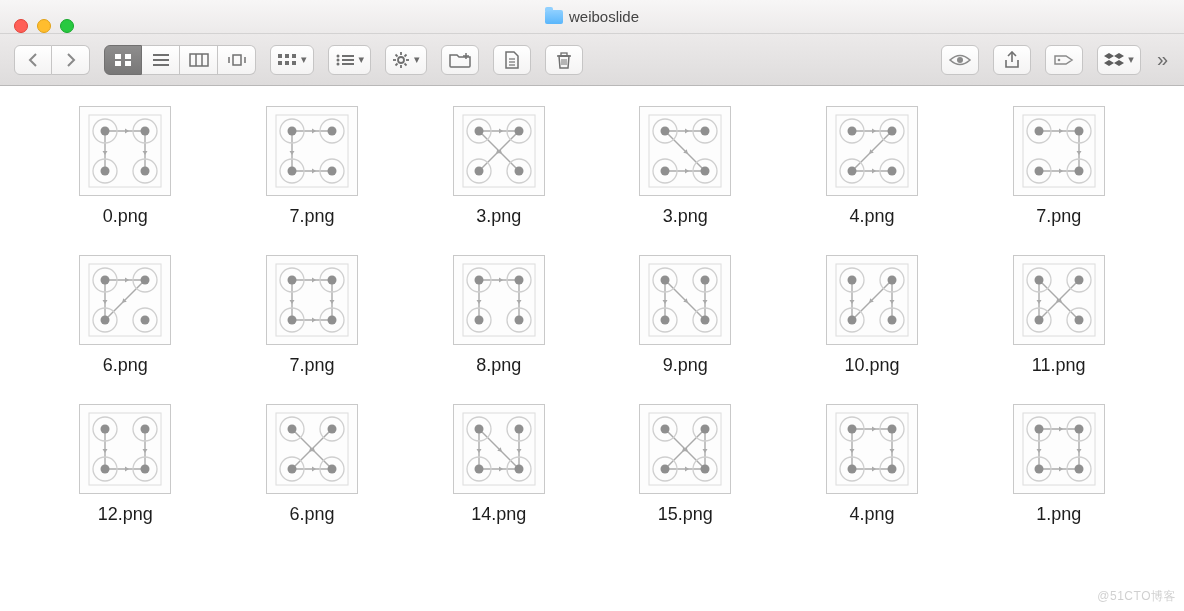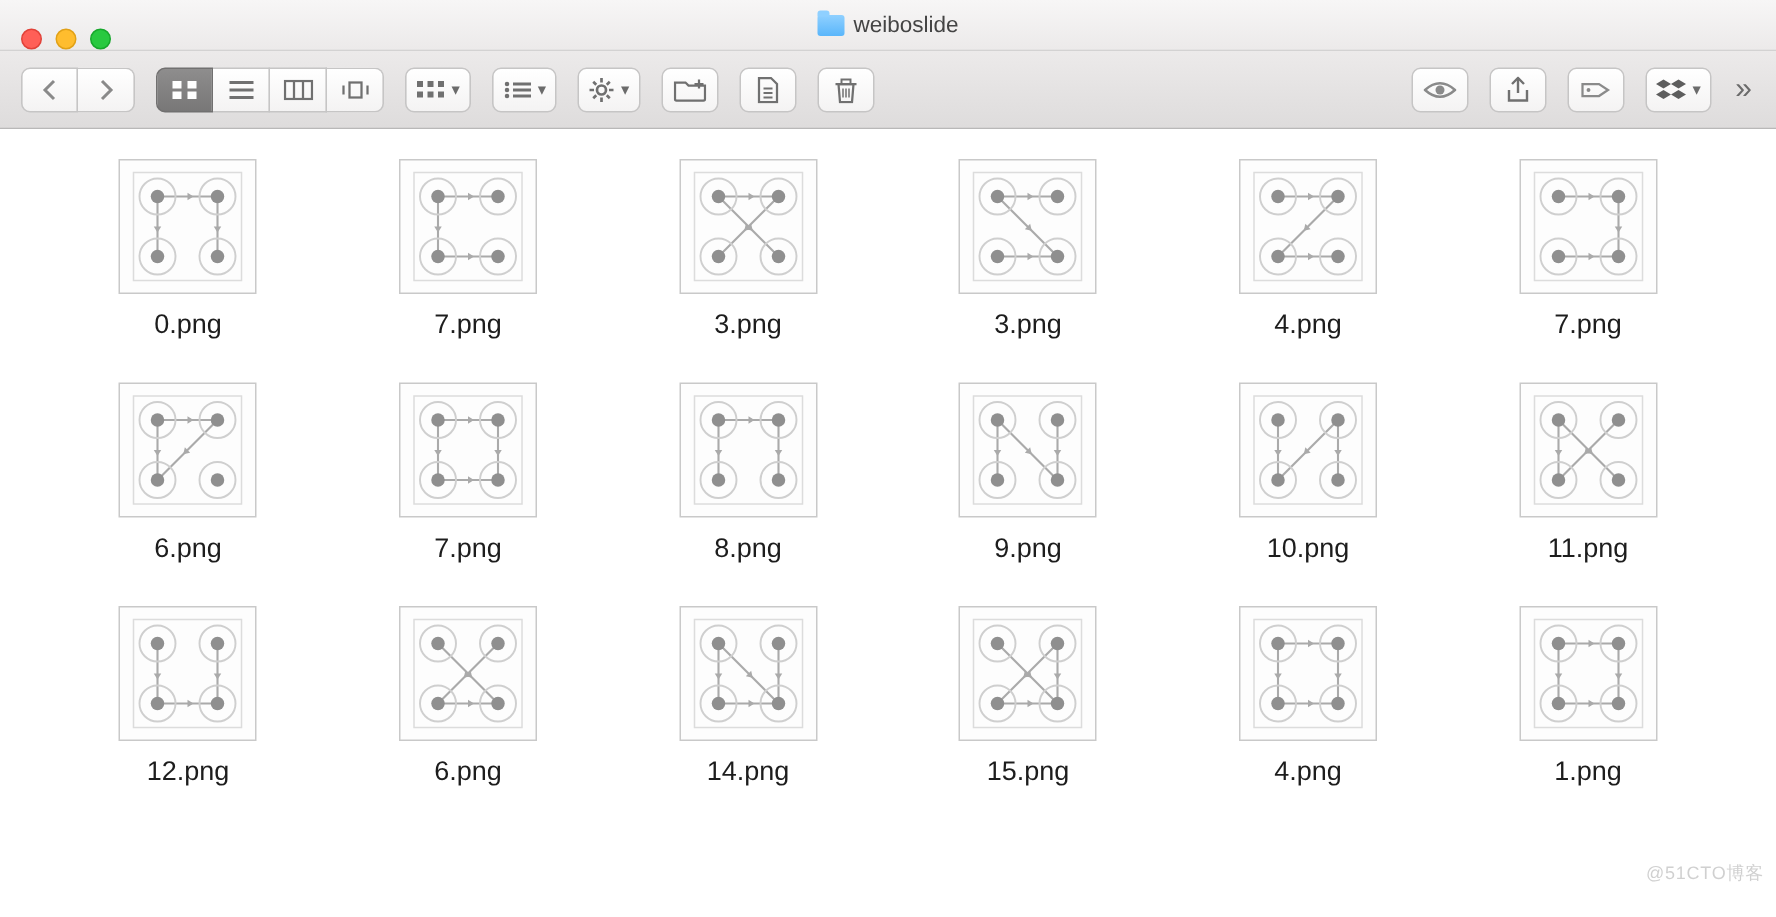--- a/index.html
+++ b/index.html
@@ -79,21 +79,21 @@
   .thumb {
     width: 92px; height: 90px;
     border: 1px solid #c9c9c9;
     background: #fdfdfd;
     display: flex; align-items: center; justify-content: center;
   }
   .thumb svg { width: 80px; height: 80px; }
   .fname { font-size: 18px; color: #1d1d1d; white-space: nowrap; }
 
   .watermark {
-    position: fixed; right: 8px; bottom: 20px;
+    position: fixed; right: 8px; bottom: 6px;
     font-size: 12px; color: rgba(120,120,120,0.35);
     pointer-events: none; letter-spacing: 0.5px; margin-top: 45px;
   }
 </style>
 </head>
 <body>
 
 <div class="titlebar">
   <div class="traffic">
     <div class="tlight tl-close"></div>

